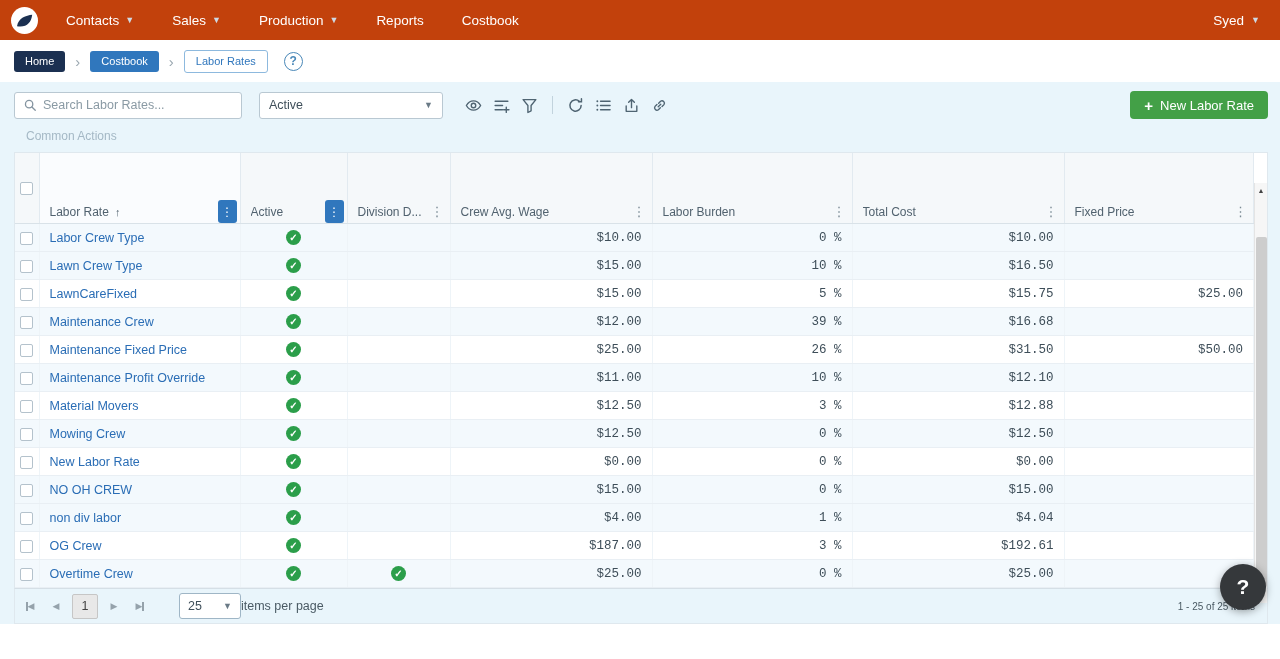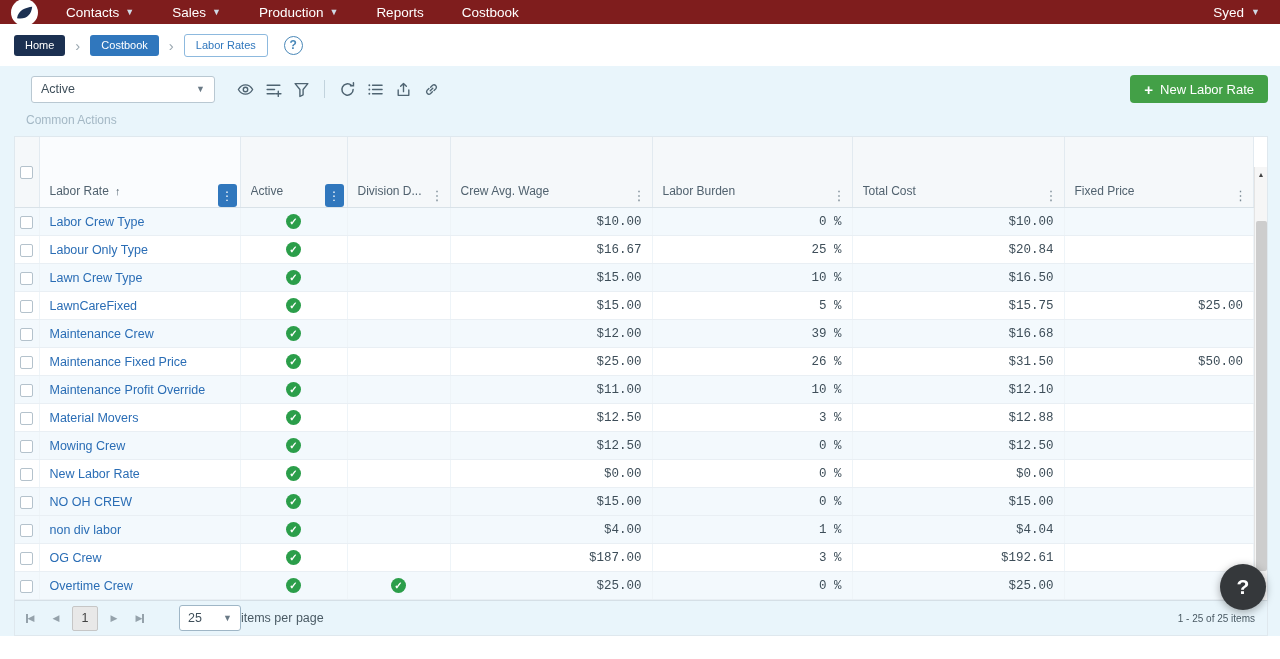--- a/index.html
+++ b/index.html
@@ -1,20 +1,20 @@
 <!DOCTYPE html>
 <html><head>
 <meta charset="utf-8">
 <style>
   * { margin:0; padding:0; box-sizing:border-box; }
   html,body { width:1280px; height:659px; overflow:hidden; }
   body { font-family:"Liberation Sans", sans-serif; background:#fff; position:relative; }
 
   
-  .topnav { height:24px; background:#7f1d1d; display:flex; align-items:center; padding:0 20px 0 11px; }
+  .topnav { height:40px; background:#c2410c; display:flex; align-items:center; padding:0 20px 0 11px; }
   .logo-wrap { margin-right:28px; display:flex; align-items:center; cursor:pointer; }
   .nav-menu { display:flex; align-items:center; gap:38px; }
   .nav-item { color:#ffffff; font-size:13.5px; display:flex; align-items:center; gap:6px; cursor:pointer; }
   .caret { font-size:9px; color:#cfd9e4; }
   .nav-user { margin-left:auto; color:#fff; font-size:13.5px; display:flex; align-items:center; gap:7px; cursor:pointer; }
 
   
   .crumb-bar { height:42px; background:#fff; display:flex; align-items:center; padding-left:14px; }
   .chip { font-size:11px; padding:5px 11px; border-radius:3px; line-height:1; cursor:pointer; }
   .chip.dark { background:#1b3051; color:#fff; }
@@ -42,21 +42,21 @@
     font-size:13px; font-family:inherit; display:flex; align-items:center; gap:7px; cursor:pointer; }
   .btn-green .plus { font-size:15px; font-weight:bold; line-height:1; }
   .common-actions { margin:10px 0 9px 12px; font-size:12px; color:#a4b8c5; cursor:pointer; width:fit-content; }
 
   
   .table-area { position:relative; background:#fff; border:1px solid #dfe8ee; border-bottom:none; }
   table.grid { table-layout:fixed; width:calc(100% - 13px); border-collapse:collapse; }
   th { height:30px; background:#f5f8fa; border-bottom:1px solid #d9e2e8; border-right:1px solid #e2eaf0;
     font-weight:normal; font-size:12px; color:#51626f; text-align:left; padding:0 3px 0 10px; }
   th.sorted { background:#fafcfe; }
-  .th-inner { display:flex; align-items:flex-start; justify-content:space-between;margin-top:47px; }
+  .th-inner { display:flex; align-items:center; justify-content:space-between;margin-top:47px; }
   .th-label { display:flex; align-items:center; gap:6px; white-space:nowrap; overflow:hidden; }
   .sort-arrow { font-size:11px; color:#51626f; }
   .col-menu { width:19px; height:23px; display:flex; align-items:center; justify-content:center;
     font-size:13px; color:#7a8a94; cursor:pointer; flex:0 0 auto; }
   .col-menu.blue { background:#3077bd; color:#fff; border-radius:3px; font-size:12px; }
   td.cell { height:28px; font-size:12.5px; color:#3e4e59; padding:0 10px;
     border-bottom:1px solid #e9eff4; border-right:1px solid #eef4f8; white-space:nowrap; overflow:hidden; }
   tr.alt td.cell { background:#f3f9fd; }
   td.cell-check, th.th-check { padding:0 0 0 5px; }
   td.cell-num { text-align:right;font-family:Liberation Mono, monospace; }
@@ -134,20 +134,27 @@
   <span class="crumb-sep">›</span>
   <span class="chip blue">Costbook</span>
   <span class="crumb-sep">›</span>
   <span class="chip outline">Labor Rates</span>
   <span class="help-circle">?</span>
 </div>
 
 <div class="grid-section">
 
   <div class="toolbar">
+    <div class="searchbox">
+      <svg class="icn" width="14" height="14" viewBox="0 0 16 16" fill="none" stroke="#8494a0" stroke-width="1.5" stroke-linecap="round">
+        <circle cx="7" cy="7" r="4.2"></circle>
+          <path d="M10.2 10.2L14 14"></path>
+      </svg>
+      <input type="text" placeholder="Search Labor Rates..." style="">
+    </div>
 
     <div class="select-box">
       <span>Active</span>
       <span class="select-caret">▼</span>
     </div>
 
     <div class="tb-icons">
       <span class="tb-icon">
         <svg class="icn" width="17" height="17" viewBox="0 0 16 16" fill="none" stroke="#4f6472" stroke-width="1.3" stroke-linecap="round" stroke-linejoin="round">
           <path d="M1.3 8S3.8 3.6 8 3.6 14.7 8 14.7 8 12.2 12.4 8 12.4 1.3 8 1.3 8z"></path>
@@ -284,30 +291,20 @@
           <tr class="alt">
             <td class="cell cell-check"><input type="checkbox" style=""></td>
             <td class="cell"><a class="row-link">Labor Crew Type</a></td>
             <td class="cell cell-center"><span class="check-icon">✓</span></td>
             <td class="cell cell-center"></td>
             <td class="cell cell-num">$10.00</td>
             <td class="cell cell-num">0 %</td>
             <td class="cell cell-num">$10.00</td>
             <td class="cell cell-num"></td>
           </tr>
-          <tr>
-            <td class="cell cell-check"><input type="checkbox" style=""></td>
-            <td class="cell"><a class="row-link">Labour Only Type</a></td>
-            <td class="cell cell-center"><span class="check-icon">✓</span></td>
-            <td class="cell cell-center"></td>
-            <td class="cell cell-num">$16.67</td>
-            <td class="cell cell-num">25 %</td>
-            <td class="cell cell-num">$20.84</td>
-            <td class="cell cell-num"></td>
-          </tr>
           <tr class="alt">
             <td class="cell cell-check"><input type="checkbox" style=""></td>
             <td class="cell"><a class="row-link">Lawn Crew Type</a></td>
             <td class="cell cell-center"><span class="check-icon">✓</span></td>
             <td class="cell cell-center"></td>
             <td class="cell cell-num">$15.00</td>
             <td class="cell cell-num">10 %</td>
             <td class="cell cell-num">$16.50</td>
             <td class="cell cell-num"></td>
           </tr>

